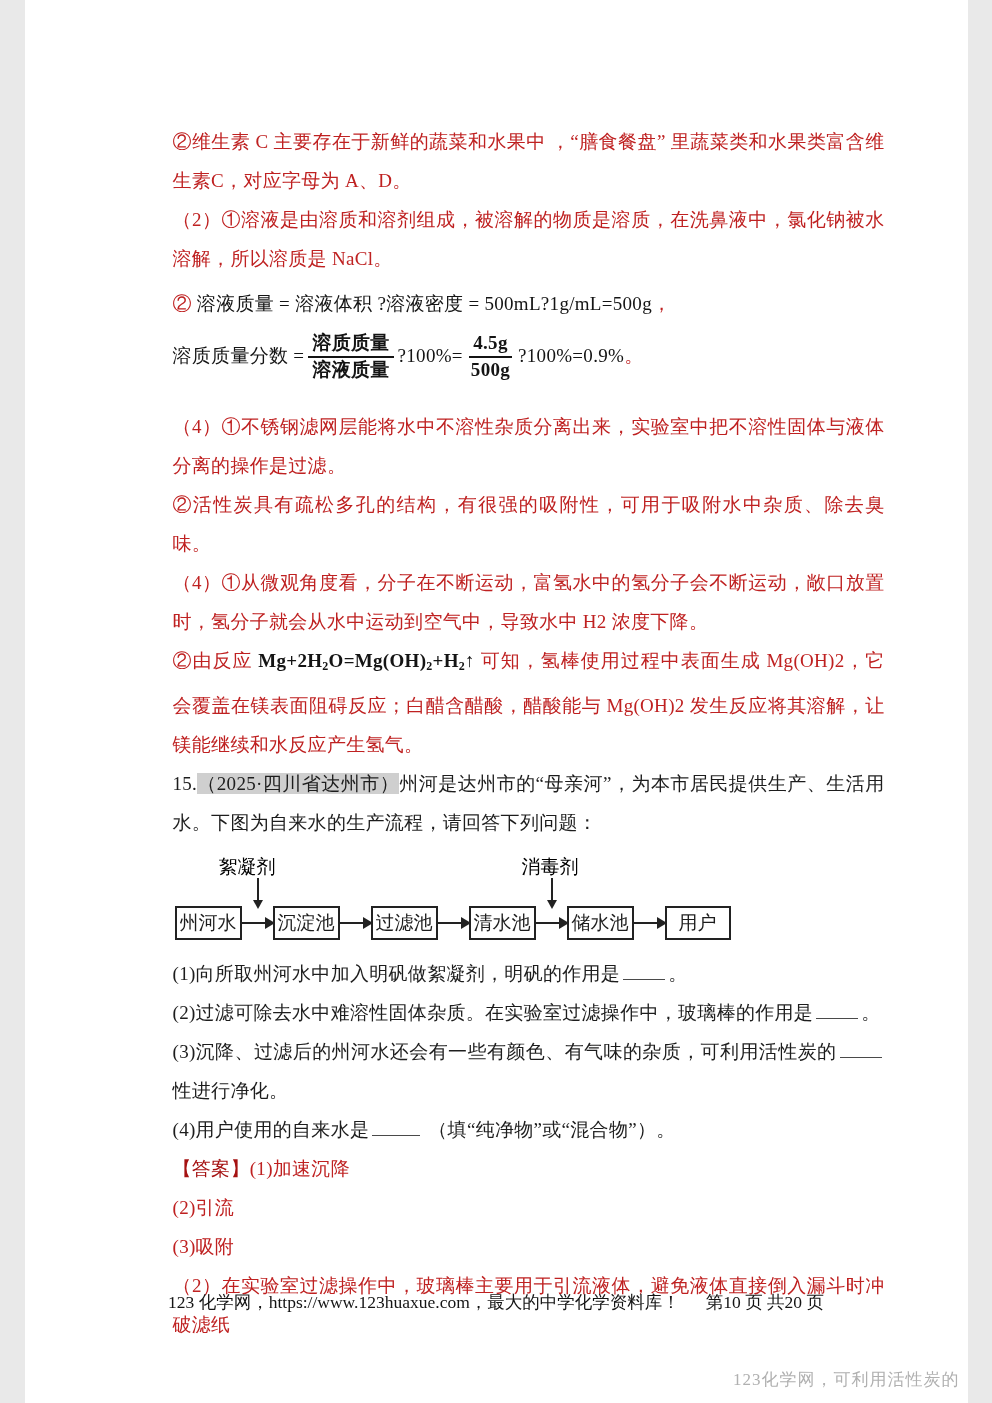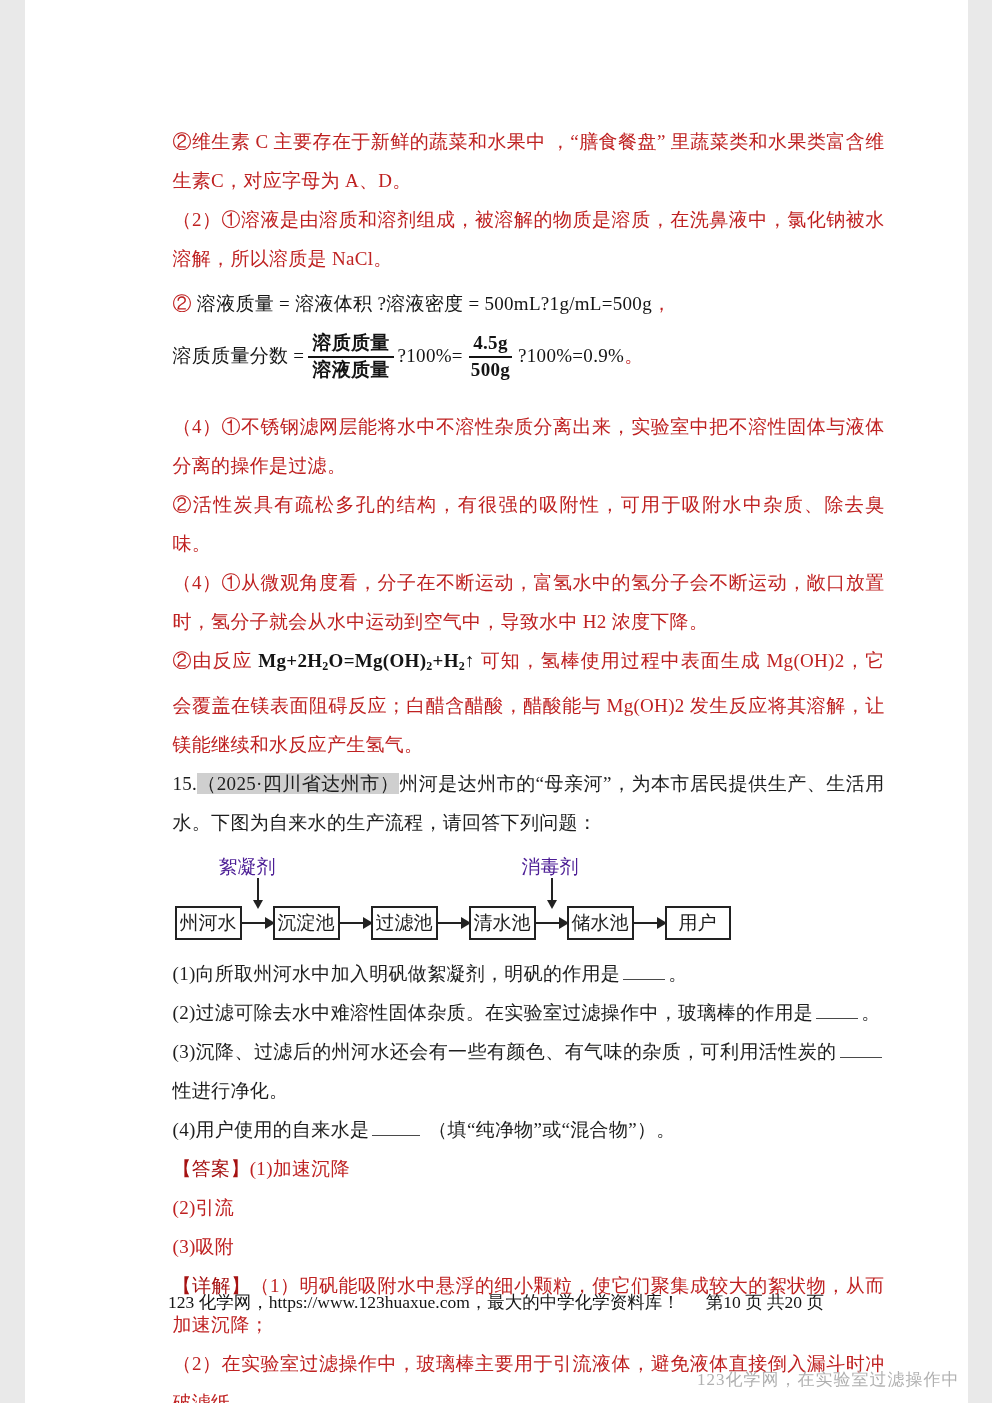--- a/index.html
+++ b/index.html
@@ -18,21 +18,21 @@
   .eq{white-space:nowrap;font-weight:bold;color:#141414;}
   .blank{display:inline-block;border-bottom:1px solid #4a4a4a;height:17px;vertical-align:baseline;margin:0 3px;}
   .formula{margin-top:6px;}
   .frac-line{display:flex;align-items:center;margin:8px 0 25px;line-height:1.4;}
   .frac{display:inline-flex;flex-direction:column;align-items:center;font-weight:bold;color:#141414;
         font-size:19px;line-height:1.3;margin:0 4px;}
   .frac .num{border-bottom:2px solid #141414;padding:0 4px;}
   .frac .den{padding:0 4px;}
   
   .flow{position:relative;height:86px;margin:14px 0 12px 2px;font-size:19px;line-height:22px;}
-  .flabel{position:absolute;top:0;color:#4c1d95;text-align:center;}
+  .flabel{position:absolute;top:0;color:#000000;text-align:center;}
   .flabel-1{left:44px;}
   .flabel-2{left:347px;}
   .varrow{position:absolute;top:22px;width:2px;height:28px;background:#222;}
   .varrow-1{left:82px;}
   .varrow-2{left:376px;}
   .varrow::after{content:"";position:absolute;left:-4px;bottom:-8px;border:5px solid transparent;border-top:9px solid #222;}
   .frow{position:absolute;left:0;top:50px;display:flex;align-items:center;}
   .fbox{display:inline-block;min-width:56px;padding:2px 3px;border:2px solid #222;text-align:center;
         line-height:26px;background:#fff;white-space:nowrap;}
   .harrow{position:relative;width:31px;height:2px;background:#222;}
@@ -88,22 +88,21 @@
           <span class="fbox">用户</span>
         </div>
       </div>
       <p class="blk para"><span class="run">(1)向所取州河水中加入明矾做絮凝剂，明矾的作用是</span><span class="blank" style="width: 42px;"></span><span class="run">。</span></p>
       <p class="blk para"><span class="run">(2)过滤可除去水中难溶性固体杂质。在实验室过滤操作中，玻璃棒的作用是</span><span class="blank" style="width: 42px;"></span><span class="run">。</span></p>
       <p class="blk para"><span class="run">(3)沉降、过滤后的州河水还会有一些有颜色、有气味的杂质，可利用活性炭的</span><span class="blank" style="width: 42px;"></span><span class="run">性进行净化。</span></p>
       <p class="blk para"><span class="run">(4)用户使用的自来水是</span><span class="blank" style="width: 48px;"></span><span class="run"> （填“纯净物”或“混合物”）。</span></p>
       <p class="blk ans"><span class="run red bold">【答案】</span><span class="run red">(1)加速沉降</span></p>
       <p class="blk ans"><span class="run red">(2)引流</span></p>
       <p class="blk ans"><span class="run red">(3)吸附</span></p>
-      <p class="blk ans"><span class="run red bold">【详解】</span><span class="run red">（1）明矾能吸附水中悬浮的细小颗粒，使它们聚集成较大的絮状物，从而加速沉降；</span></p>
       <p class="blk ans"><span class="run red">（2）在实验室过滤操作中，玻璃棒主要用于引流液体，避免液体直接倒入漏斗时冲破滤纸</span></p>
     </div>
 
   <div class="footer">
     <span>123 化学网，https://www.123huaxue.com，最大的中学化学资料库！</span><span class="gap"></span><span>第10 页  共20 页</span>
   </div>
 
-  <div class="watermark">123化学网，在实验室过滤操作中</div>
+  <div class="watermark">123化学网，可利用活性炭的</div>
 </div>
 
 </body></html>

